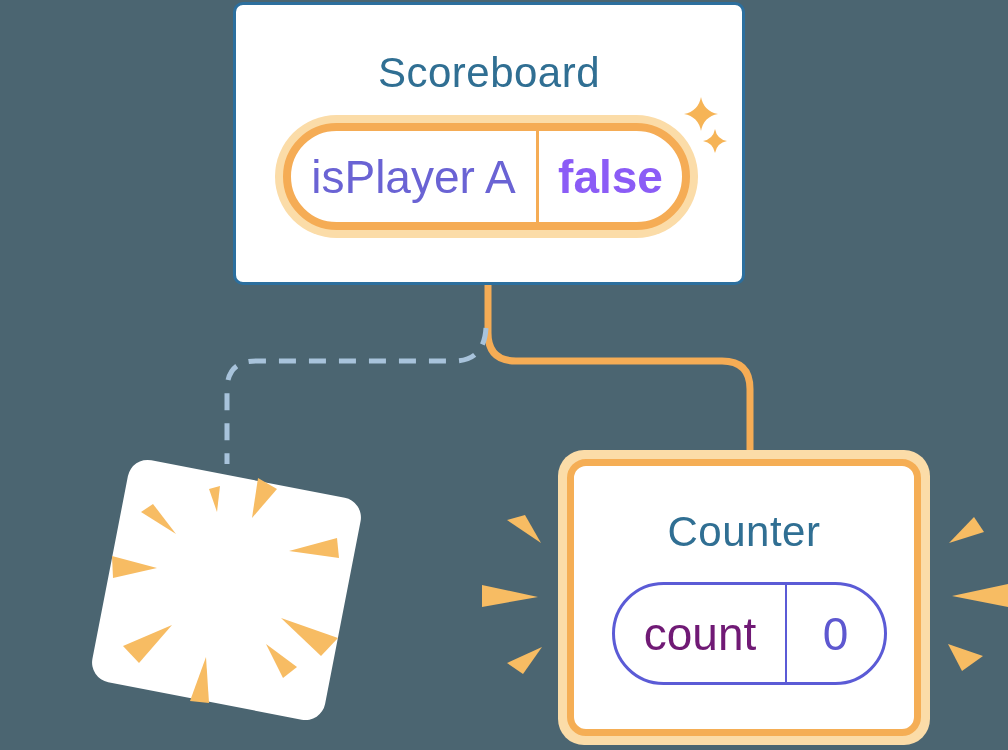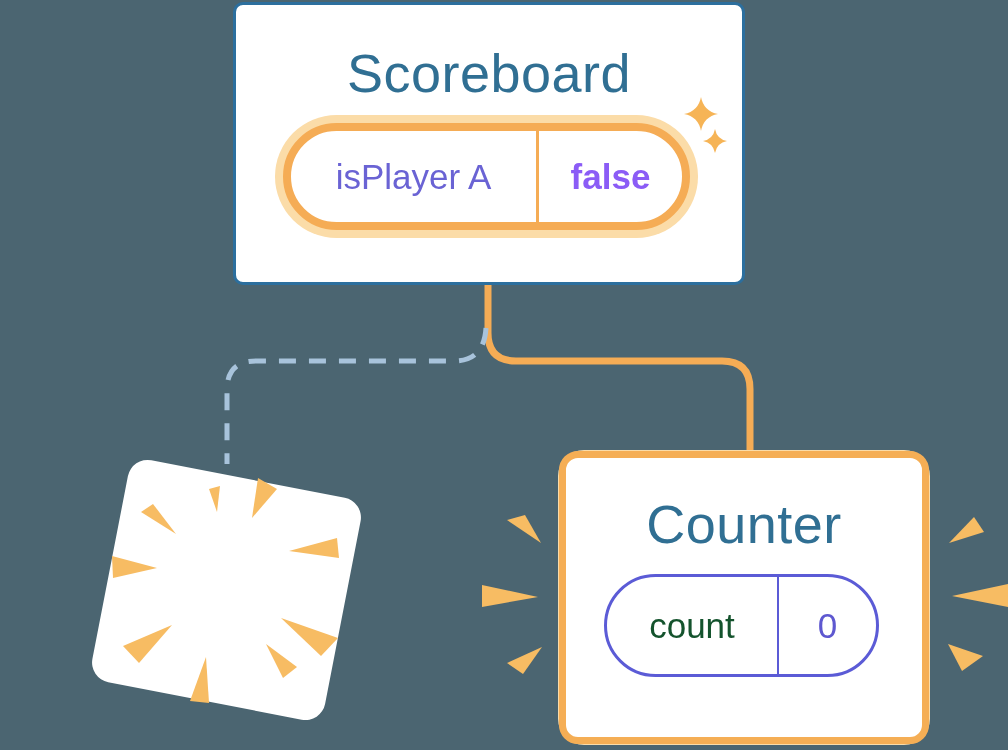--- a/index.html
+++ b/index.html
@@ -18,52 +18,52 @@
     position:absolute;left:233px;top:2px;width:512px;height:283px;
     box-sizing:border-box;
     background:#ffffff;
     border:3px solid #2C6F9E;
     border-radius:10px;
     z-index:2;
   }
   .node-title{
     position:absolute;left:0;width:100%;
     text-align:center;
-    font-size:54px;line-height:42px;
+    font-size:42px;line-height:42px;
     color:#306F93;
     font-weight:500;
     letter-spacing:0.5px;
   }
   .node-scoreboard .node-title{top:47px;}
   .pill-highlight{
     position:absolute;left:47px;top:118px;
     box-sizing:border-box;
     width:407px;height:107px;
     background:#ffffff;
     border:8px solid #F5AC55;
     box-shadow:0 0 0 8px #FBDCA8;
     border-radius:999px;
     display:flex;align-items:stretch;
     overflow:hidden;
   }
   .pill-cell{
     display:flex;align-items:center;justify-content:center;
-    font-size:35px;line-height:40px;
+    font-size:46px;line-height:40px;
   }
   .pill-highlight .pill-key{width:245px;color:#6A63D4;}
   .pill-highlight .pill-divider{width:3px;background:#F5AC55;}
   .pill-highlight .pill-value{flex:1;color:#8b5cf6;font-weight:700;}
   .sparkles-svg{position:absolute;left:433px;top:80px;}
   
   .node-counter{
     position:absolute;left:558px;top:450px;width:372px;height:295px;
     box-sizing:border-box;
     background:#FBDCA8;
     border-radius:26px;
-    padding:1px;
+    padding:9px;
     z-index:2;
   }
   .node-counter-inner{
     position:relative;
     box-sizing:border-box;
     width:100%;height:100%;
     background:#ffffff;
     border:7px solid #F5AE55;
     border-radius:19px;
   }
@@ -71,21 +71,21 @@
   .pill-plain{
     position:absolute;left:38px;top:116px;
     box-sizing:border-box;
     width:275px;height:103px;
     background:#ffffff;
     border:3px solid #5B5BD6;
     border-radius:999px;
     display:flex;align-items:stretch;
     overflow:hidden;
   }
-  .pill-plain .pill-key{width:170px;color:#14532d;}
+  .pill-plain .pill-key{width:170px;color:#701a75;}
   .pill-plain .pill-divider{width:2px;background:#5B5BD6;}
   .pill-plain .pill-value{flex:1;color:#5E58D0;}
 </style>
 </head>
 <body>
 
 <div class="stage">
 
   <svg class="overlay" viewBox="0 0 1008 750">
 

